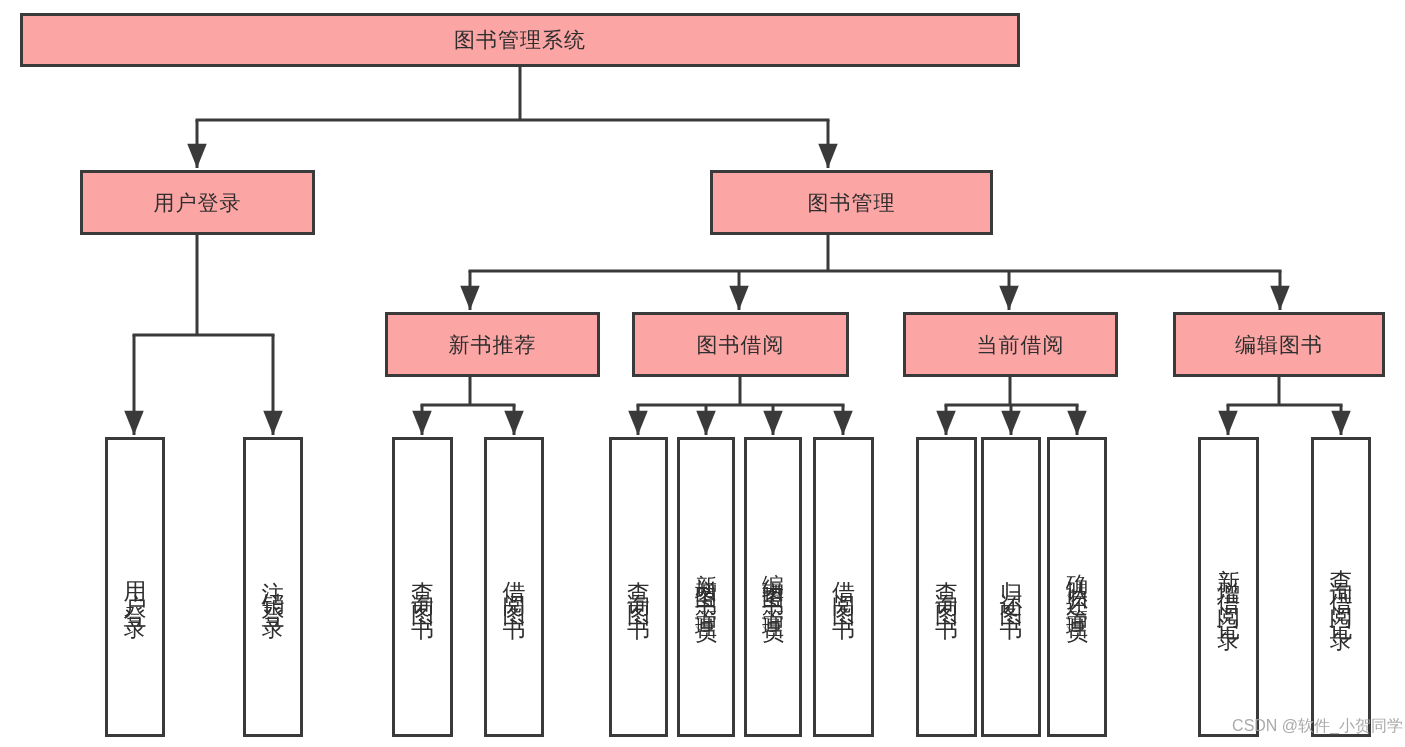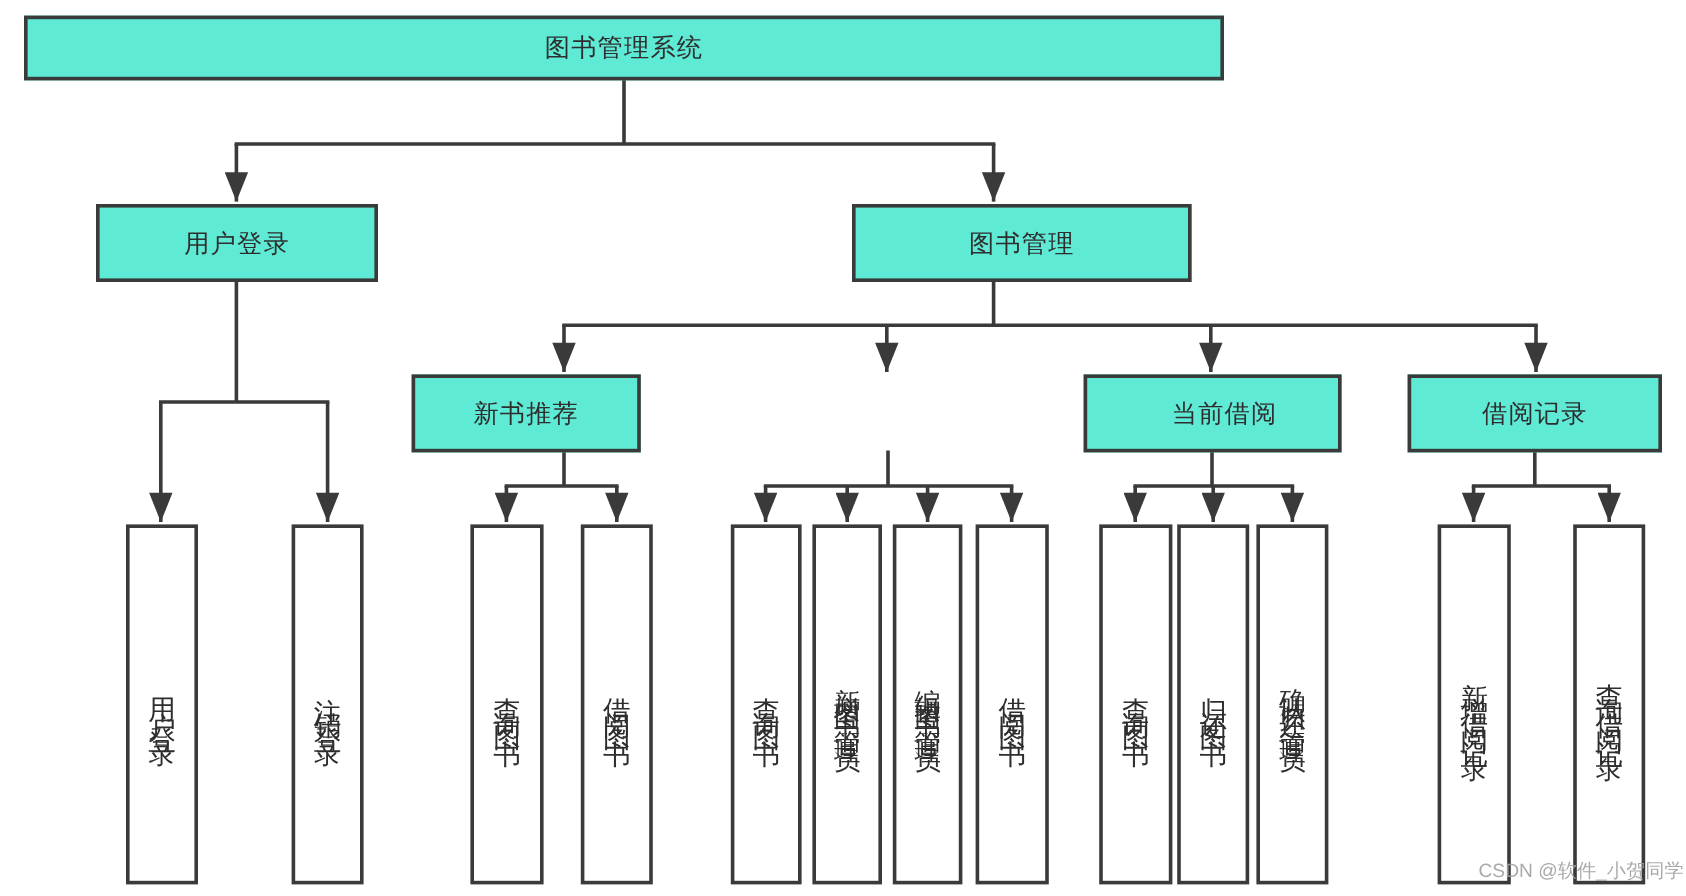--- a/index.html
+++ b/index.html
@@ -8,21 +8,21 @@
     width:1405px;height:747px;
     background:#fff;
     font-family:"Liberation Sans","DejaVu Sans",sans-serif;
     overflow:hidden;
   }
   svg.connectors{position:absolute;left:0;top:0;z-index:1;}
   .hbox{
     position:absolute;
     box-sizing:border-box;
     border:3px solid #3a3a3a;
-    background:#5eead4;
+    background:#fca5a5;
     display:flex;align-items:center;justify-content:center;
     z-index:2;
   }
   .hbox .label{
     font-size:21px;
     color:#2e2e2e;
     letter-spacing:1px;
     white-space:nowrap;
   }
   .root{left:20px;top:13px;width:1000px;height:54px;}
@@ -105,28 +105,31 @@
     <span class="label">图书管理系统</span>
   </div>
 
   <div class="hbox lvl2" style="left:80px;width:235px;">
     <span class="label">用户登录</span>
   </div>
   <div class="hbox lvl2" style="left:710px;width:283px;">
     <span class="label">图书管理</span>
   </div>
 
-  <div class="hbox lvl3" style="left:343px;width:191px;">
+  <div class="hbox lvl3" style="left:385px;width:215px;">
     <span class="label">新书推荐</span>
+  </div>
+  <div class="hbox lvl3" style="left:632px;width:217px;">
+    <span class="label">图书借阅</span>
   </div>
   <div class="hbox lvl3" style="left:903px;width:215px;padding-left:20px;">
     <span class="label">当前借阅</span>
   </div>
   <div class="hbox lvl3" style="left:1173px;width:212px;">
-    <span class="label">借阅记录</span>
+    <span class="label">编辑图书</span>
   </div>
 
   <div class="leaf" style="left:105px;width:60px;">
     <span class="label">用户登录</span>
   </div>
   <div class="leaf" style="left:243px;width:60px;">
     <span class="label">注销登录</span>
   </div>
 
   <div class="leaf" style="left:392px;width:61px;">

